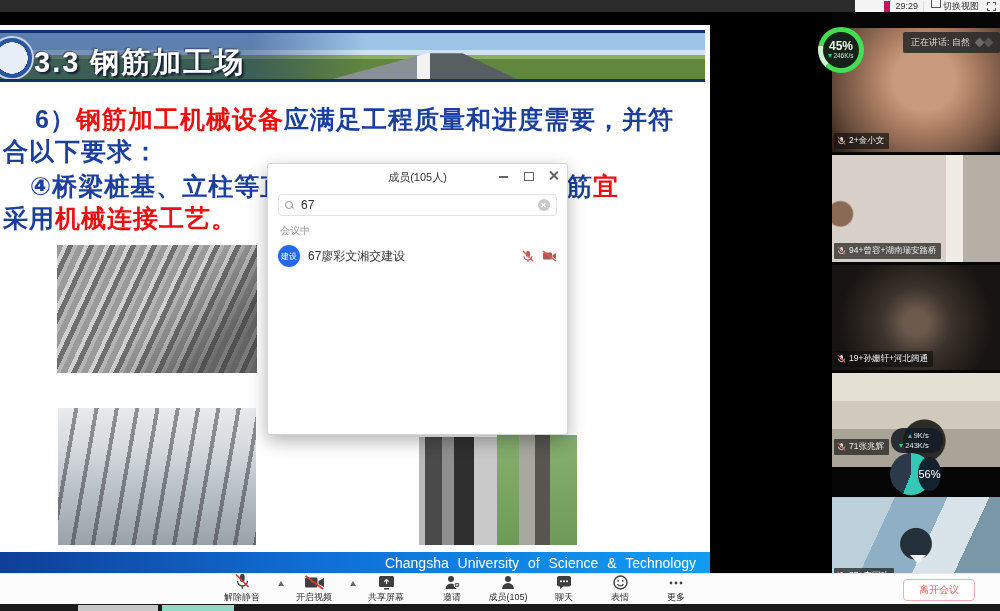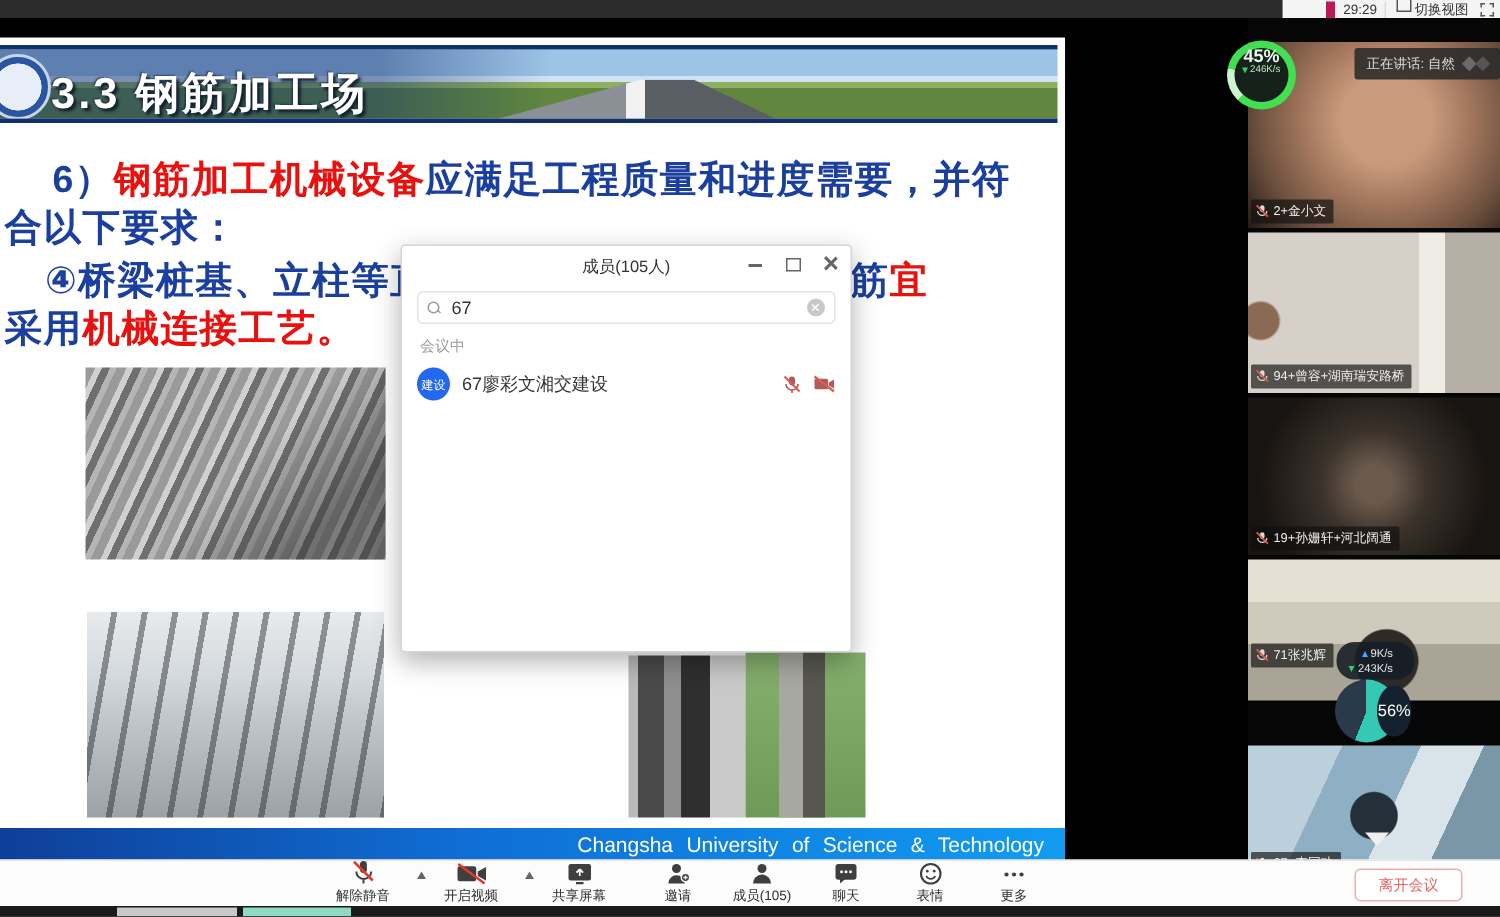--- a/index.html
+++ b/index.html
@@ -96,27 +96,27 @@
     radial-gradient(circle at 50% 55%,#6b5a4c 0 12%,#3a322b 35%,#181411 75%);}
   .t4{top:361px;height:94px;background:
     radial-gradient(circle at 55% 72%,#2e2a26 0 18%,rgba(0,0,0,0) 19%),
     linear-gradient(180deg,#e4e0d4 0 30%,#cfcabc 30% 60%,#a9a496 60%);}
   .t5{top:485px;height:90px;background:
     radial-gradient(circle at 50% 52%,#23303a 0 16%,rgba(0,0,0,0) 17%),
     linear-gradient(115deg,#bcd0dc 0 30%,#8fb0c4 30% 55%,#d8e4ea 55% 75%,#7a97a8 75%);}
   .tile-label{position:absolute;left:2px;bottom:3px;background:rgba(15,15,15,.66);color:#eee;
     font-size:8.5px;padding:2px 5px 2px 3px;display:flex;align-items:center;gap:3px;border-radius:1px;
     white-space:nowrap;}
-  .t4 .tile-label{bottom:22px;}
+  .t4 .tile-label{bottom:12px;}
 
   .gauge45{position:absolute;left:-14px;top:15px;width:46px;height:46px;border-radius:50%;
     background:conic-gradient(#43df52 0 62%,#cdf5cf 62% 78%,#43df52 78% 100%);
     display:flex;align-items:center;justify-content:center;z-index:5;}
   .gauge45 .inner{width:36px;height:36px;border-radius:50%;background:#15211a;
-    display:flex;flex-direction:column;align-items:center;justify-content:flex-start;}
+    display:flex;flex-direction:column;align-items:center;justify-content:center;}
   .gauge45 .pct{color:#eafbea;font-size:12px;font-weight:bold;line-height:11px;}
   .gauge45 .spd{color:#bfe8c4;font-size:6.5px;display:flex;align-items:center;gap:1px;}
 
   .toast{position:absolute;right:0;top:20px;background:rgba(42,42,42,.88);color:#ddd;font-size:9px;
     padding:4px 8px;display:flex;align-items:center;gap:6px;border-radius:2px;z-index:5;}
   .diamonds{display:inline-flex;gap:2px;}
   .diamonds i{width:7px;height:7px;background:#6a6a6a;transform:rotate(45deg);display:inline-block;}
   .diamonds i:last-child{background:#555;}
 
   .midstats{position:absolute;left:58px;top:416px;display:flex;align-items:center;z-index:6;flex-direction:column;}

